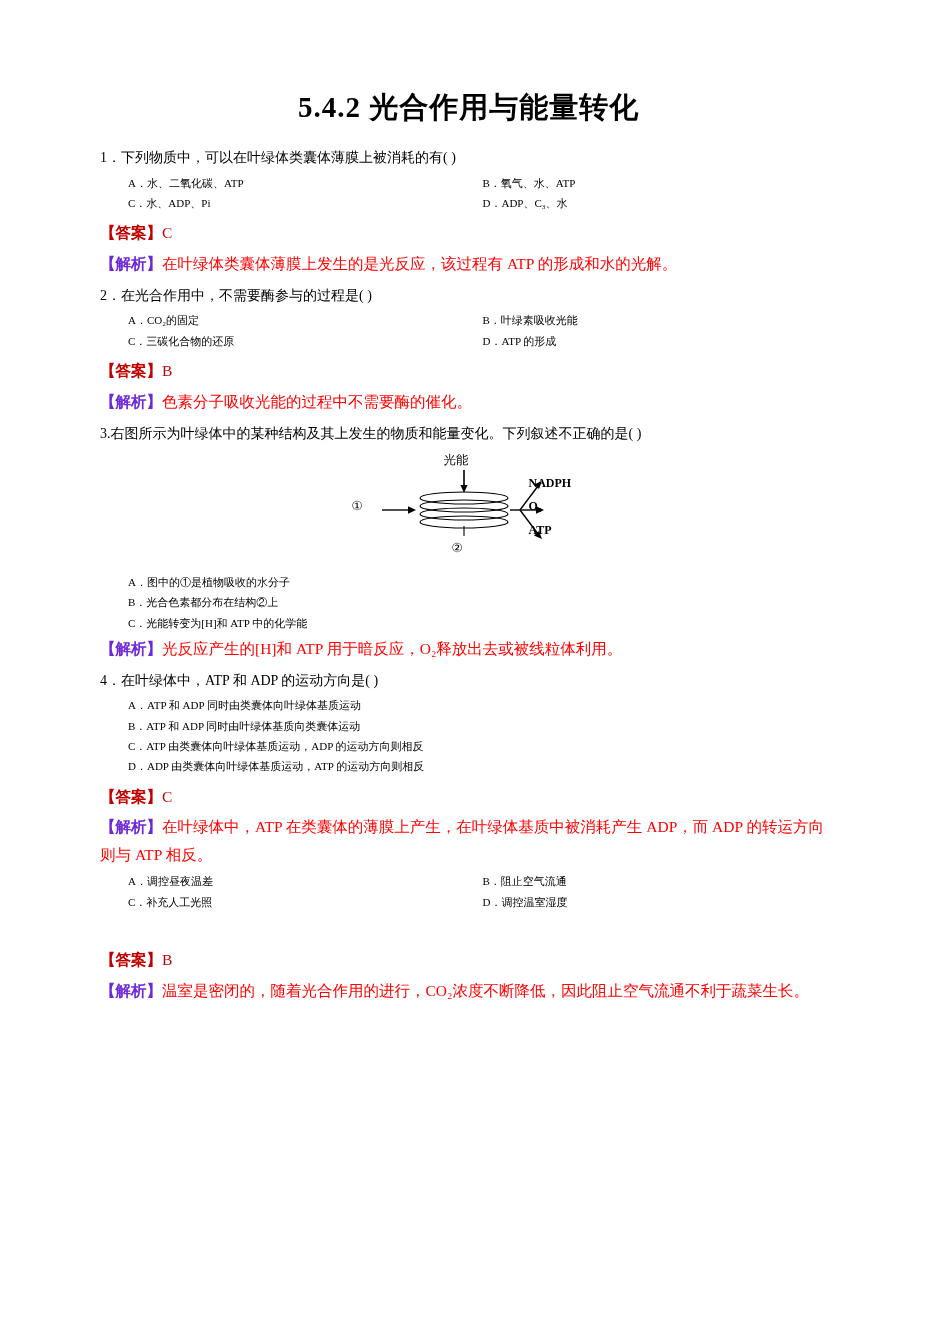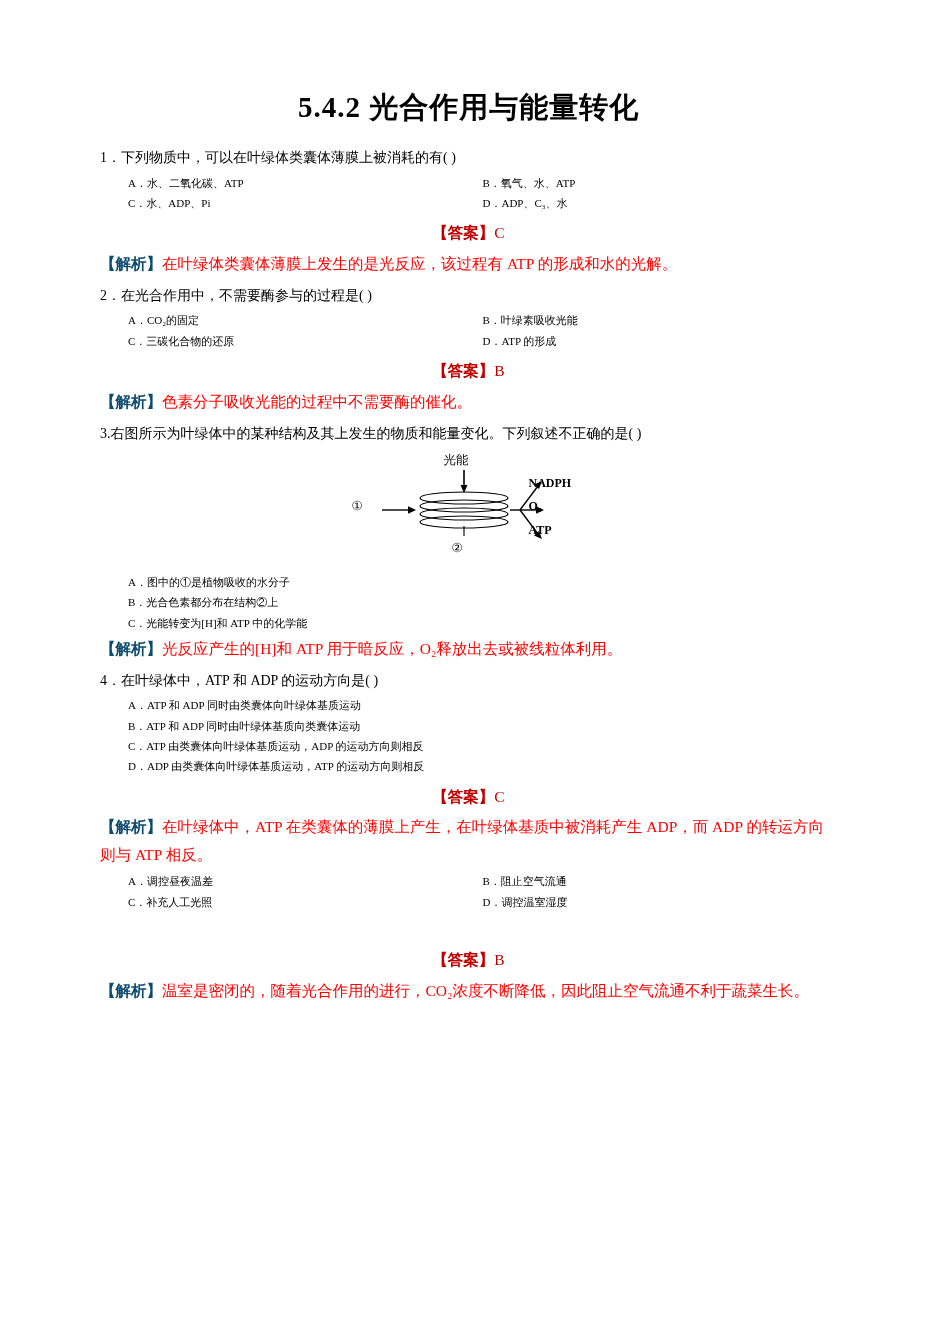--- a/index.html
+++ b/index.html
@@ -48,37 +48,36 @@
     width: 50%;
     box-sizing: border-box;
   }
   .opt-col.full {
     width: 100%;
   }
   .answer {
     font-size: 15.5px;
     line-height: 1.85;
     margin-top: 6px;
-    text-align: center;
   }
   .tag {
     color: #c00000;
     font-weight: bold;
   }
   .ans-val {
     color: #c00000;
   }
   .explain {
     font-size: 15.5px;
     line-height: 1.8;
     color: #ff0000;
     margin-top: 2px;
   }
   .explain .tag {
-    color: #0c4a6e;
+    color: #6d28d9;
   }
   .figure-wrap {
     display: flex;
     justify-content: center;
     margin: 6px 0 10px 0;
     text-decoration: underline;
   }
   .figure {
     position: relative;
     width: 290px;

